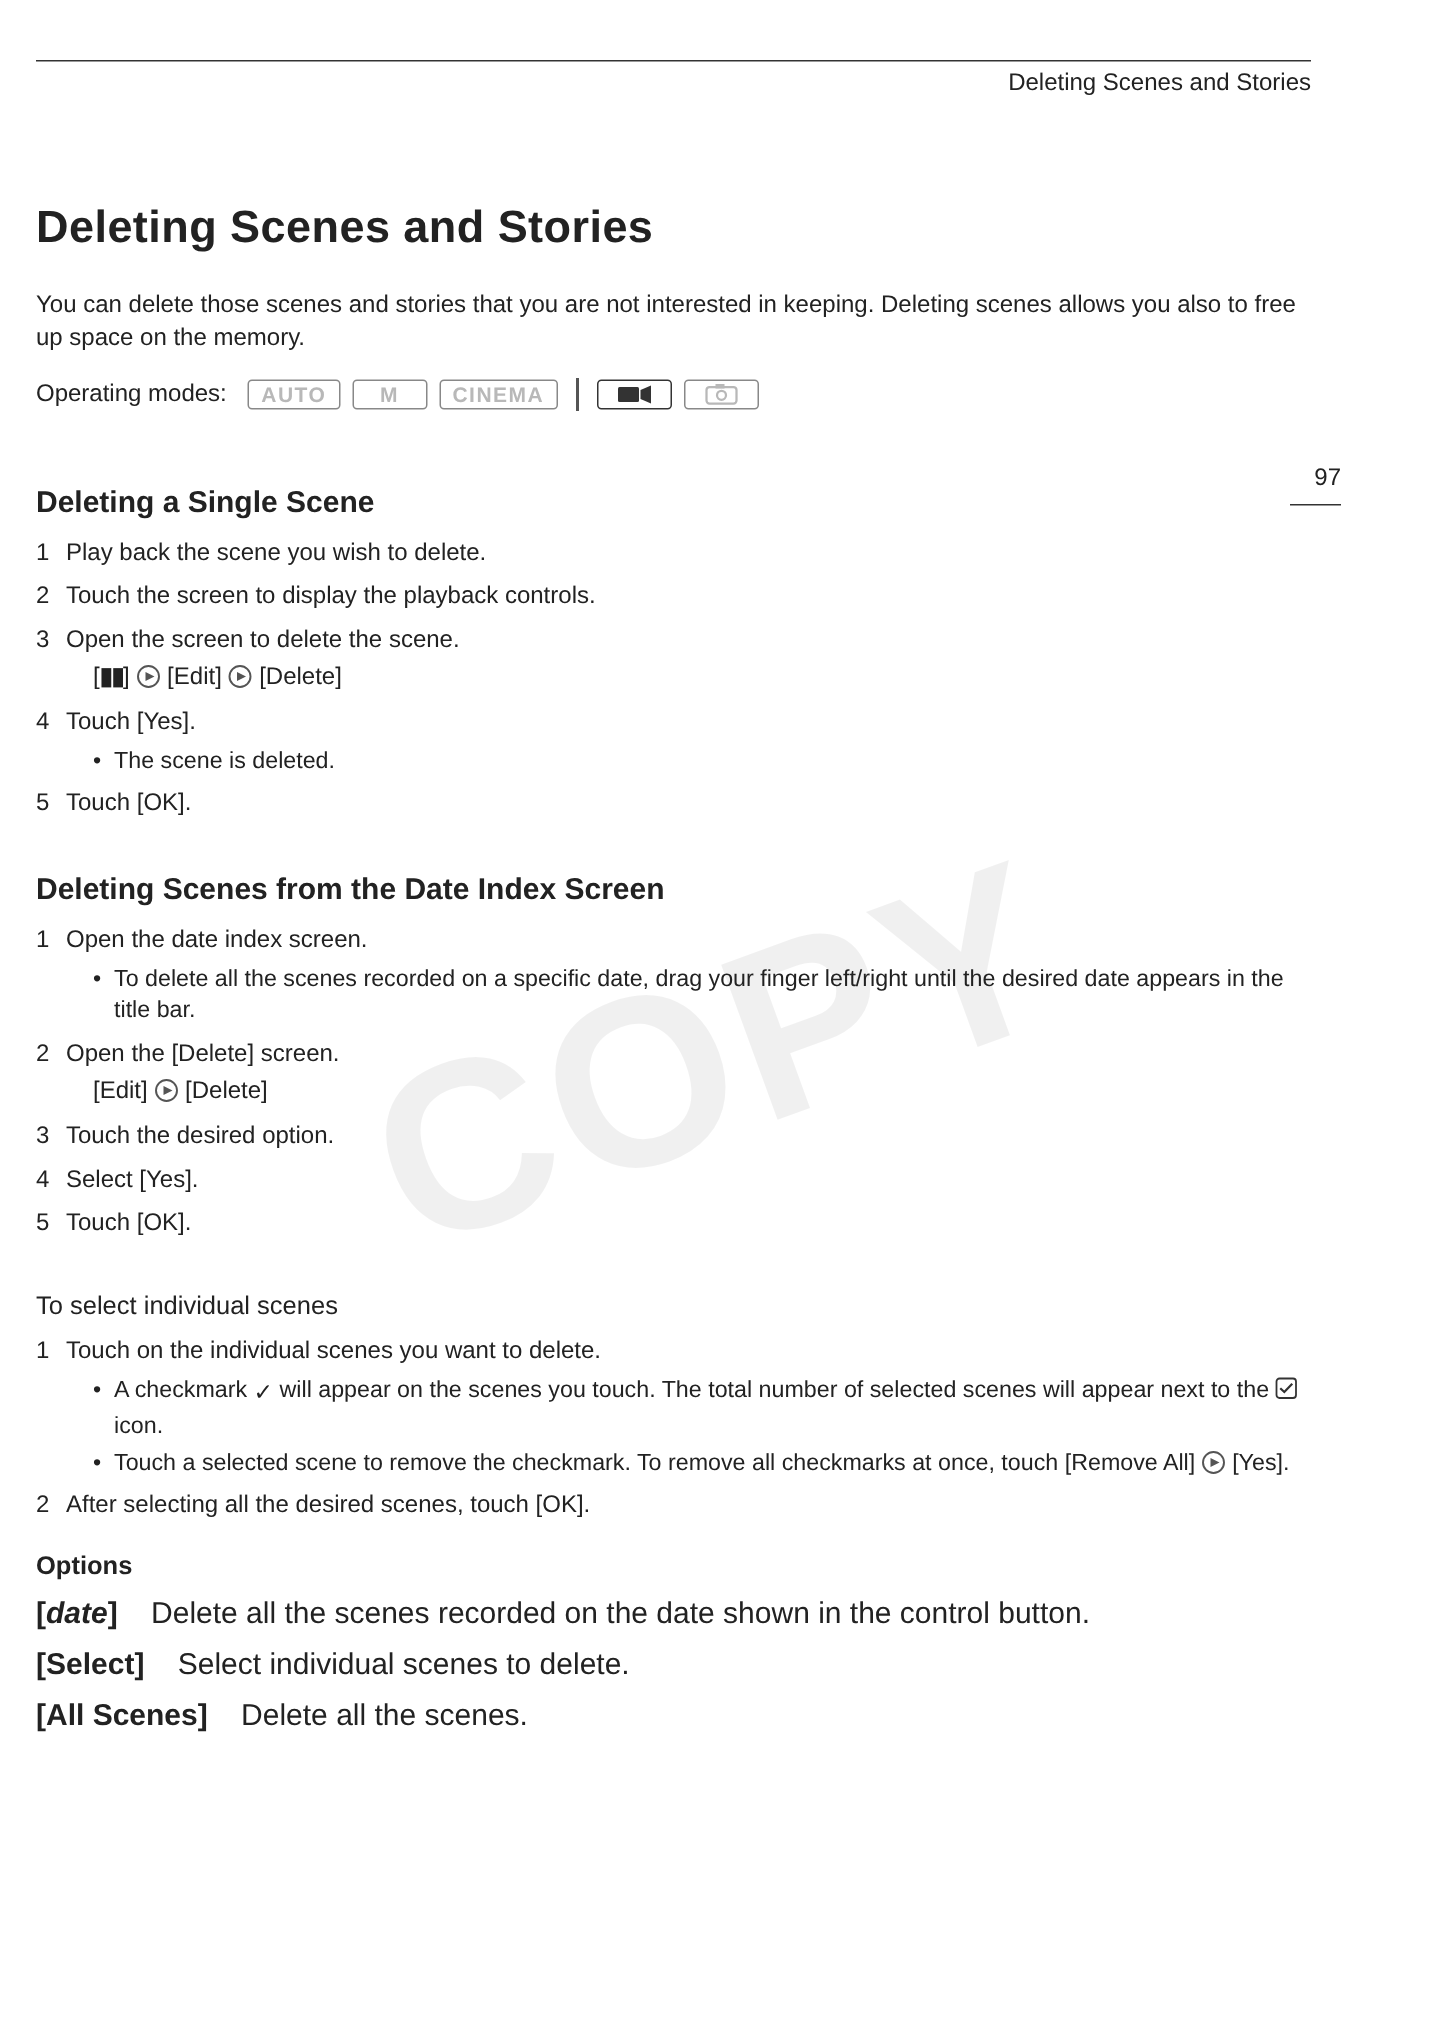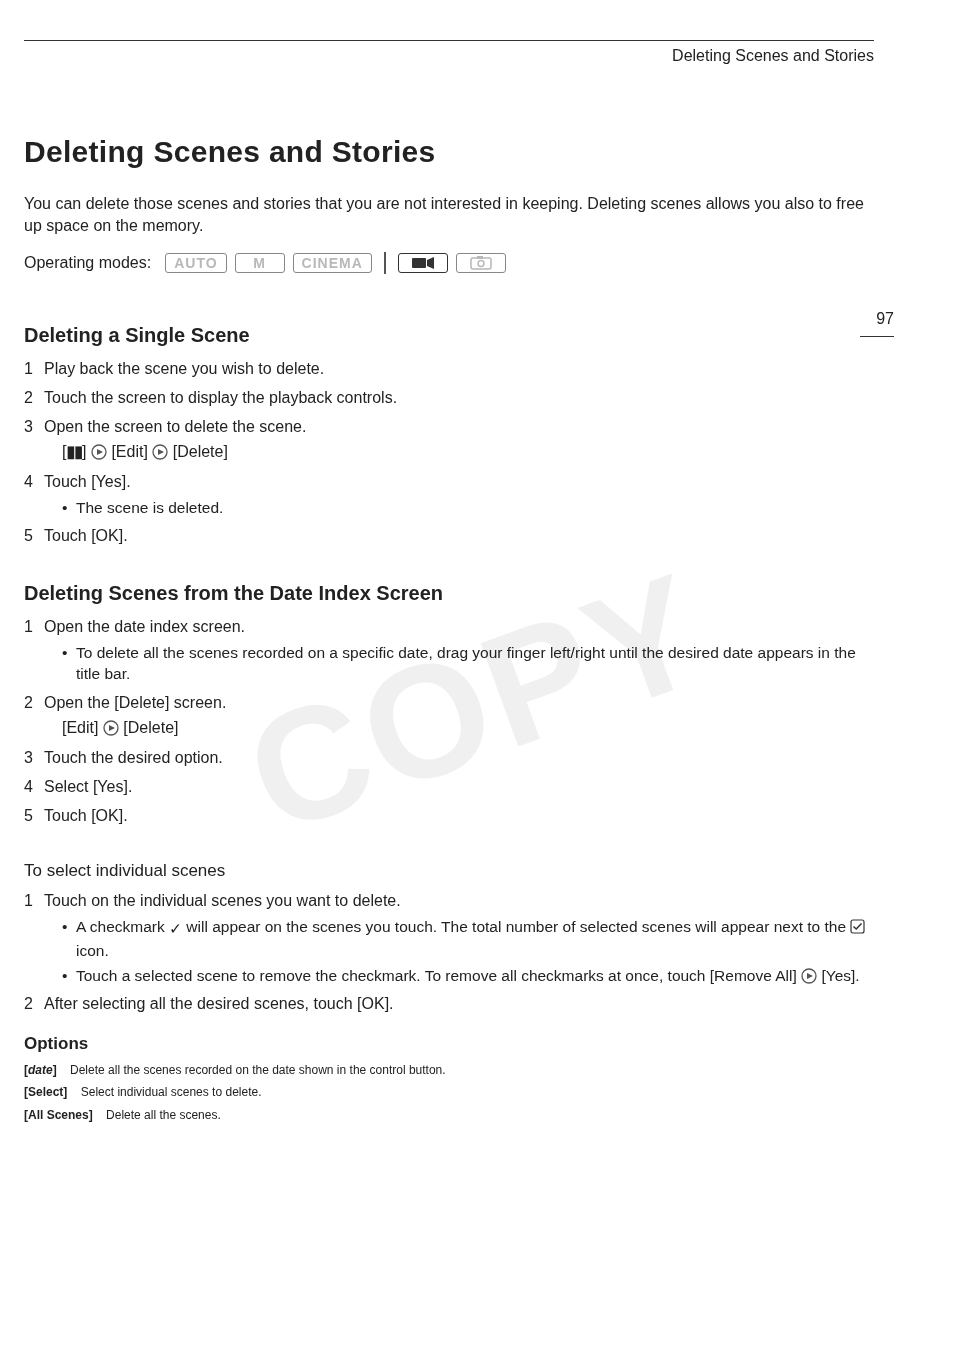--- a/index.html
+++ b/index.html
@@ -136,21 +136,21 @@
     font-weight: normal;
   }
   .step-title { font-weight: normal; }
   h3 {
     font-size: 17px;
     font-weight: normal;
     margin-bottom: 8px;
     margin-top: 10px;
   }
   .opt-row {
-    font-size: 12px;
+    font-size: 20px;
     margin-bottom: 6px;
     line-height: 1.4;
   }
   .opt-label { font-weight: bold; }
   .arrow-icon {
     display: inline-block;
     width: 16px; height: 16px;
     vertical-align: -3px;
   }
   .pause-icon { font-weight: bold; letter-spacing: -1px; }

